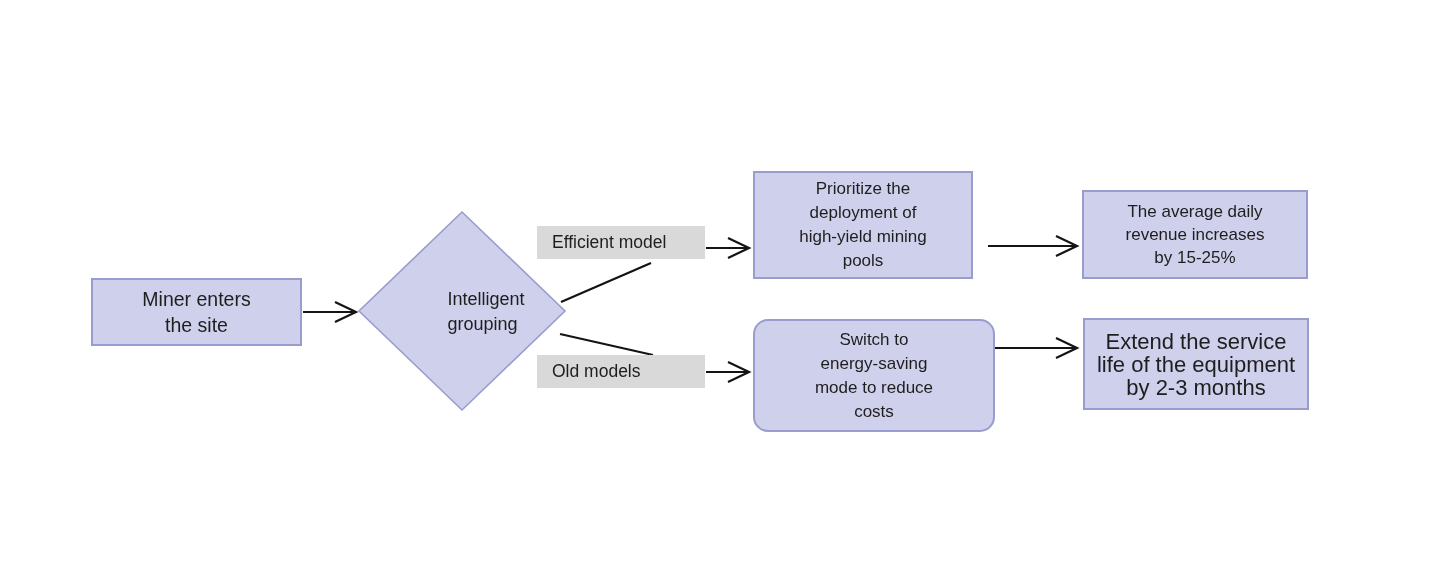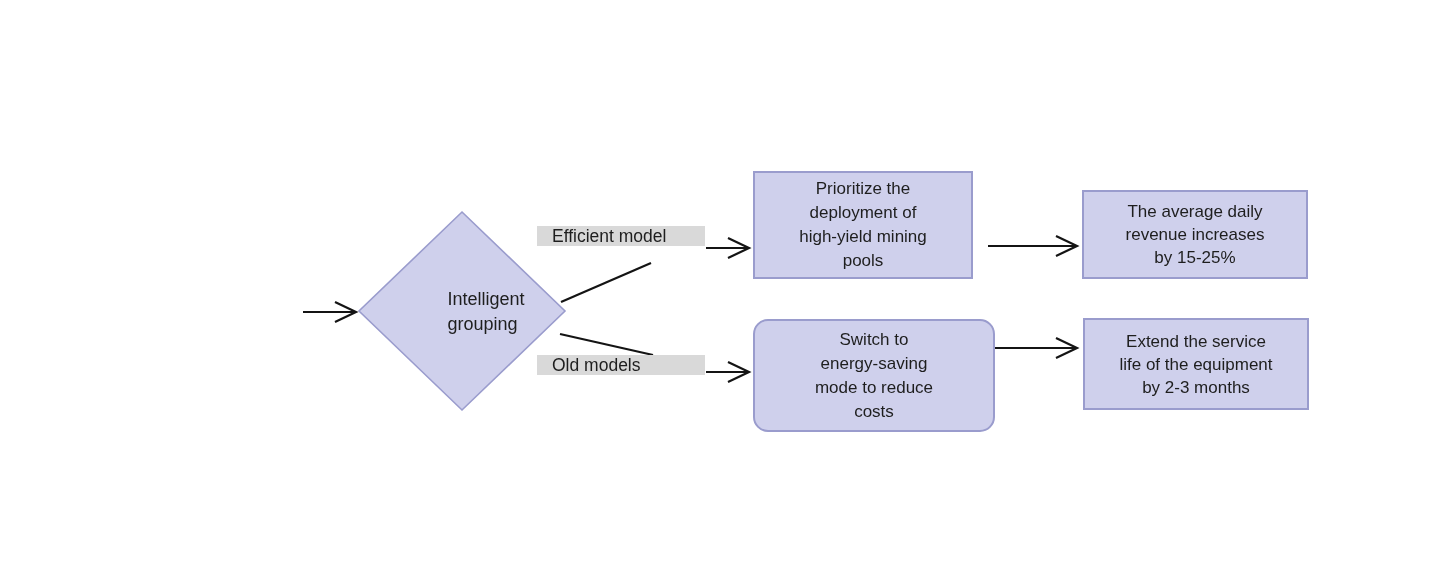--- a/index.html
+++ b/index.html
@@ -67,39 +67,39 @@
   .decision-label span { text-align: left; margin-left: 48px; }
   .branch-label {
     position: absolute;
     z-index: 2;
     display: flex;
     align-items: center;
     background: var(--label-fill);
     color: var(--text);
     font-size: 17.5px;
     padding-left: 15px;
-    width: 168px; height: 20px;
+    width: 168px; height: 33px;
   }
   .branch-top { left: 537px; top: 226px; }
   .branch-bottom { left: 537px; top: 355px; }
   .action-top {
     left: 753px; top: 171px; width: 220px; height: 108px;
     font-size: 17px; line-height: 24px;
   }
   .outcome-top {
     left: 1082px; top: 190px; width: 226px; height: 89px;
     font-size: 17px; line-height: 23px;
   }
   .action-bottom {
     left: 753px; top: 319px; width: 242px; height: 113px;
     font-size: 17px; line-height: 24px; border-radius: 15px;
   }
   .outcome-bottom {
     left: 1083px; top: 318px; width: 226px; height: 92px;
-    font-size: 17px; line-height: 23px;
+    font-size: 22px; line-height: 23px;
   }
 </style>
 </head>
 <body>
 
 <div class="canvas">
 
   <svg class="edges" viewBox="0 0 1440 563" xmlns="http://www.w3.org/2000/svg">
 
     <polygon class="shape" points="462,212 565,311 462,410 359,311"></polygon>
@@ -112,20 +112,24 @@
 
     <path class="edge" d="M706,248 L749,248 M728,238 L749,248 L728,258"></path>
 
     <path class="edge" d="M988,246 L1077,246 M1056,236 L1077,246 L1056,256"></path>
 
     <path class="edge" d="M706,372 L749,372 M728,362 L749,372 L728,382"></path>
 
     <path class="edge" d="M995,348 L1077,348 M1056,338 L1077,348 L1056,358"></path>
   </svg>
 
+  <div class="node start-node">
+    <span>Miner enters
+the site</span>
+  </div>
 
   <div class="decision-label">
     <span>Intelligent
 grouping</span>
   </div>
 
   <div class="branch-label branch-top">
     <span>Efficient model</span>
   </div>
 

